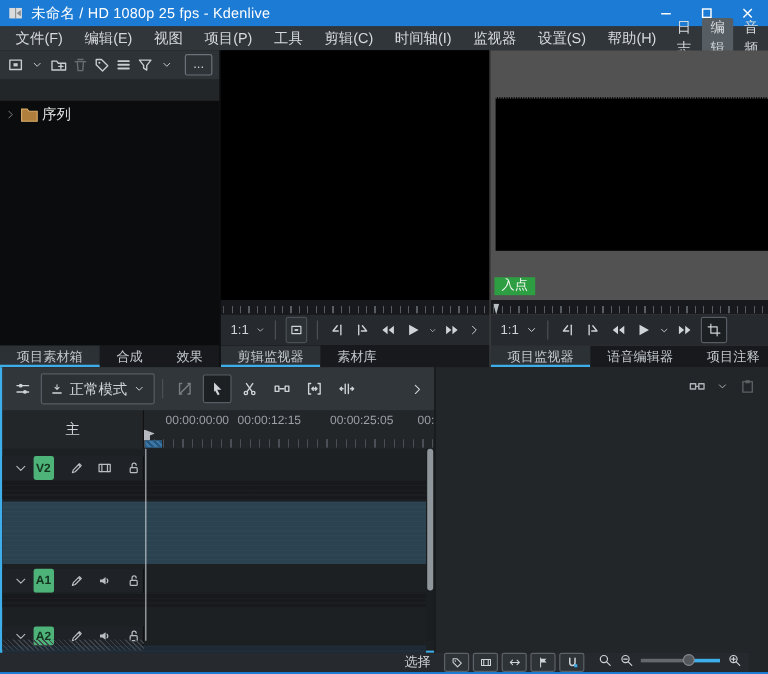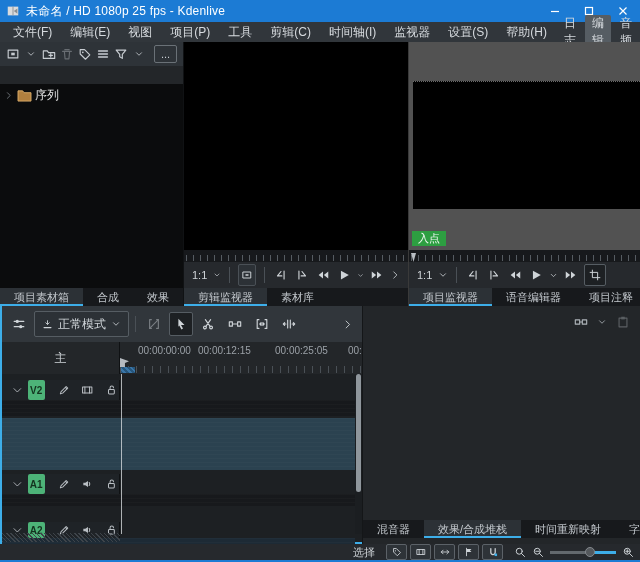--- a/index.html
+++ b/index.html
@@ -116,22 +116,22 @@
   .tl-hscroll{position:absolute;left:0;bottom:0;width:118px;height:9px;
     background:repeating-linear-gradient(45deg,#3e444a 0 1px,transparent 1px 3px);}
 
   
   .stack{position:absolute;top:306px;left:362px;width:278px;height:238px;background:#232629;
     border-left:1px solid #141618;box-sizing:border-box;}
   .stack-icons{position:absolute;top:9px;right:10px;display:flex;gap:9px;align-items:center;color:#aeb4b9;}
   .stack .panel-tabs{bottom:6px;}
 
   
-  .statusbar{position:absolute;top:544px;left:0;right:0;height:16px;background:#26292d;
-    display:flex;align-items:center;justify-content:flex-end;gap:3px;padding:0 6px;color:#cfd4d8;}
+  .statusbar{position:absolute;top:544px;left:0;right:16px;height:16px;background:#26292d;
+    display:flex;align-items:flex-start;justify-content:flex-end;gap:3px;padding:0 6px;color:#cfd4d8;}
   .sb-tool-label{margin-right:8px;font-size:11px;}
   .sb-btn{width:19px;height:14px;border:1px solid #5c6268;border-radius:2px;background:#2e3338;
     display:flex;align-items:center;justify-content:center;}
   .sb-btn svg.i{width:10px;height:10px;stroke-width:1.4;}
   .sb-zoom{display:flex;align-items:center;gap:6px;margin-left:8px;}
   .sb-zoom svg.i{width:12px;height:12px;}
   .sb-slider{width:66px;height:12px;position:relative;}
   .sb-slider .track-l{position:absolute;left:0;top:5px;height:3px;width:60%;background:#63696e;}
   .sb-slider .track-r{position:absolute;right:0;top:5px;height:3px;width:40%;background:var(--accent,#3daee9);}
   .sb-slider .handle{position:absolute;left:calc(60% - 5px);top:1px;width:10px;height:10px;border-radius:50%;
@@ -554,26 +554,20 @@
         <path d="M6.5 8h3"></path>
     </svg>
     <svg class="i" viewBox="0 0 16 16" style="width:10px;height:10px">
         <path d="M4 6l4 4 4-4"></path>
       </svg>
     <svg class="i" viewBox="0 0 16 16" style="opacity:.4">
       <rect x="3.5" y="3.5" width="9" height="10"></rect>
         <rect class="f" x="6" y="2" width="4" height="3"></rect>
     </svg>
   </div>
-  <div class="panel-tabs">
-    <div class="ptab">混音器</div>
-    <div class="ptab active">效果/合成堆栈</div>
-    <div class="ptab">时间重新映射</div>
-    <div class="ptab">字幕</div>
-  </div>
 </div>
 
 <div class="statusbar">
   <span class="sb-tool-label">选择</span>
   <div class="sb-btn">
     <svg class="i" viewBox="0 0 16 16">
         <path d="M2.5 3v5l6 6 5-5-6-6z"></path>
         <circle class="f" cx="5.5" cy="6" r="1"></circle>
       </svg>
   </div>

